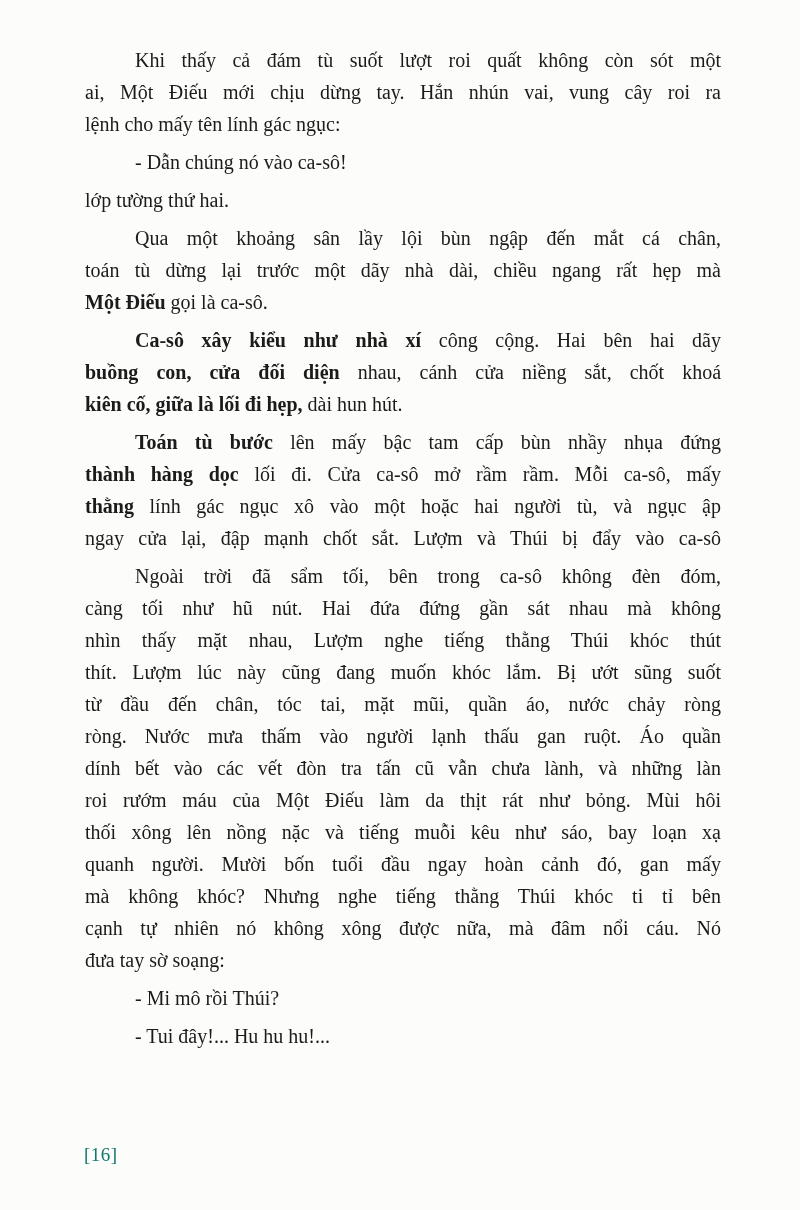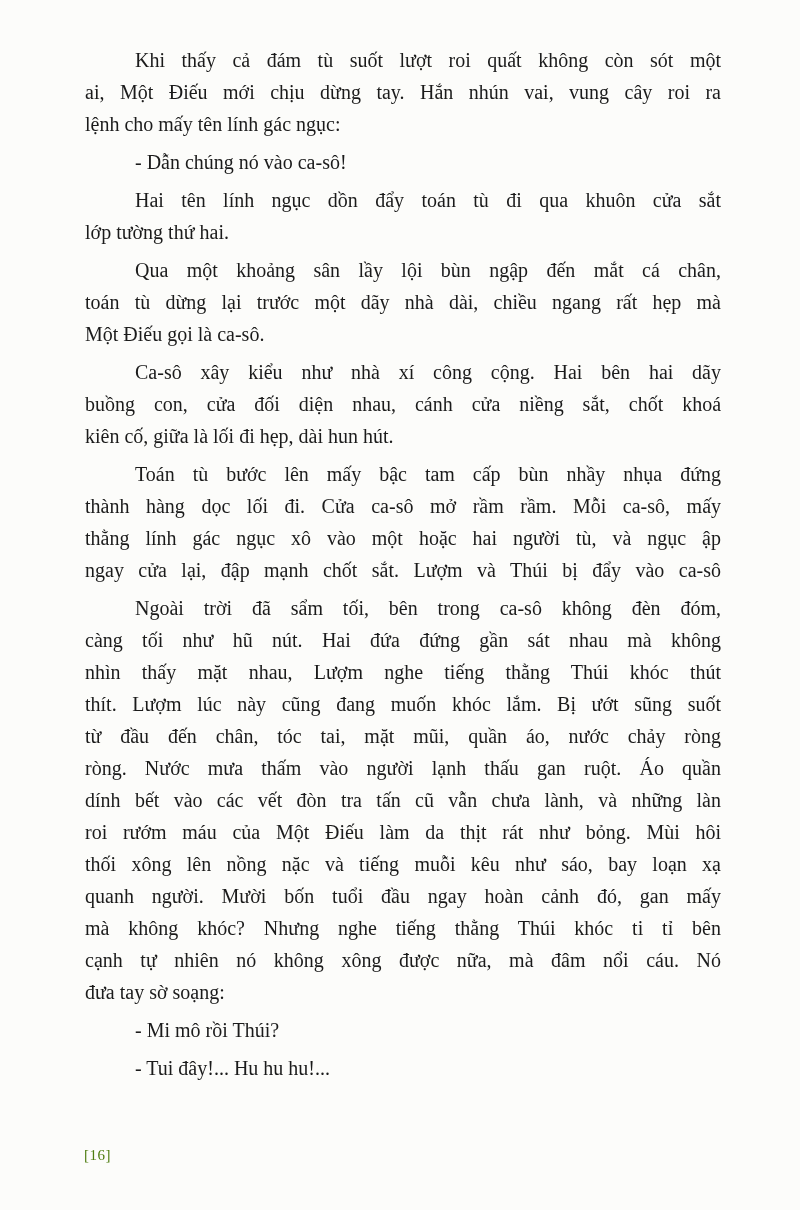--- a/index.html
+++ b/index.html
@@ -36,47 +36,46 @@
     text-align-last: justify;
   }
   .line.first {
     text-indent: 50px;
   }
   .line.last,
   .dialogue .line {
     text-align-last: left;
   }
   .seg.bold {
-    font-weight: normal;
+    font-weight: bold;
   }
   .page-number {
     position: absolute;
     left: 84px;
     top: 1142px;
-    font-size: 15px;
+    font-size: 19px;
     line-height: 26px;
     letter-spacing: 0.5px;
-    color: #4d7c0f;
+    color: #0f766e;
   }
 </style>
 </head>
 <body>
 
 <div class="page">
   <div class="page-text">
       <div class="paragraph">
         <div class="line first"><span class="seg">Khi thấy cả đám tù suốt lượt roi quất không còn sót một</span></div>
         <div class="line"><span class="seg">ai, Một Điếu mới chịu dừng tay. Hắn nhún vai, vung cây roi ra</span></div>
         <div class="line last"><span class="seg">lệnh cho mấy tên lính gác ngục:</span></div>
       </div>
       <div class="paragraph dialogue">
         <div class="line first last"><span class="seg">- Dẫn chúng nó vào ca-sô!</span></div>
       </div>
       <div class="paragraph">
-        <div class="line first"><span class="seg">Hai tên lính ngục dồn đẩy toán tù đi qua khuôn cửa sắt</span></div>
         <div class="line last"><span class="seg">lớp tường thứ hai.</span></div>
       </div>
       <div class="paragraph">
         <div class="line first"><span class="seg">Qua một khoảng sân lầy lội bùn ngập đến mắt cá chân,</span></div>
         <div class="line"><span class="seg">toán tù dừng lại trước một dãy nhà dài, chiều ngang rất hẹp mà</span></div>
         <div class="line last"><span class="seg bold">Một Điếu</span><span class="seg"> gọi là ca-sô.</span></div>
       </div>
       <div class="paragraph">
         <div class="line first"><span class="seg bold">Ca-sô xây kiểu như nhà xí</span><span class="seg"> công cộng. Hai bên hai dãy</span></div>
         <div class="line"><span class="seg bold">buồng con, cửa đối diện</span><span class="seg"> nhau, cánh cửa niềng sắt, chốt khoá</span></div>

